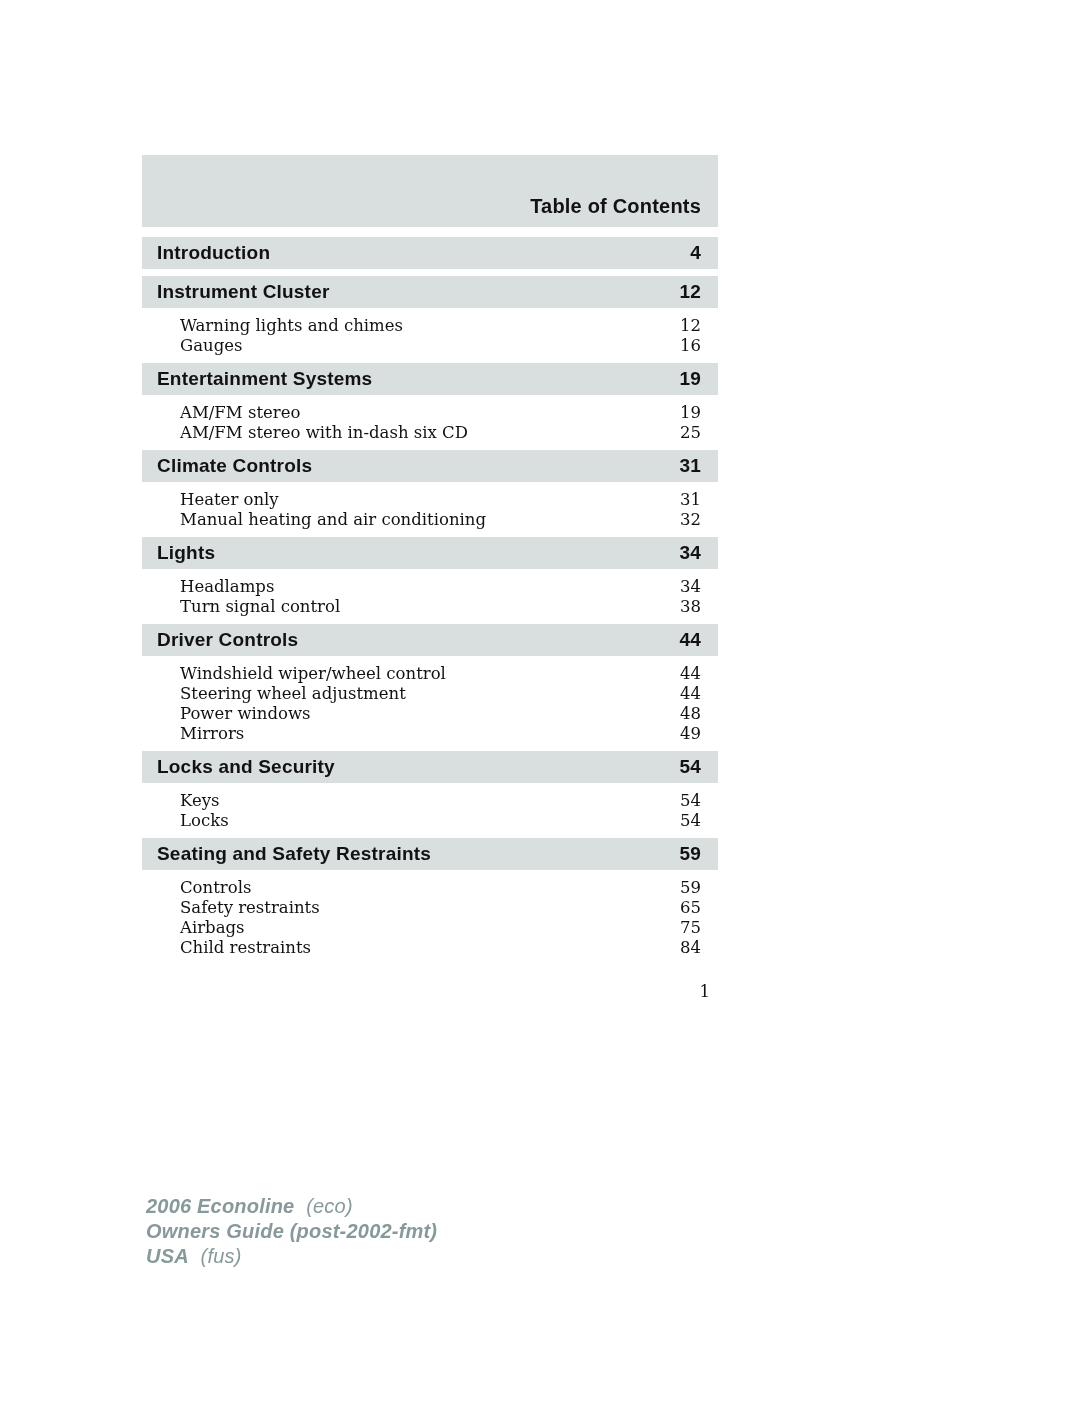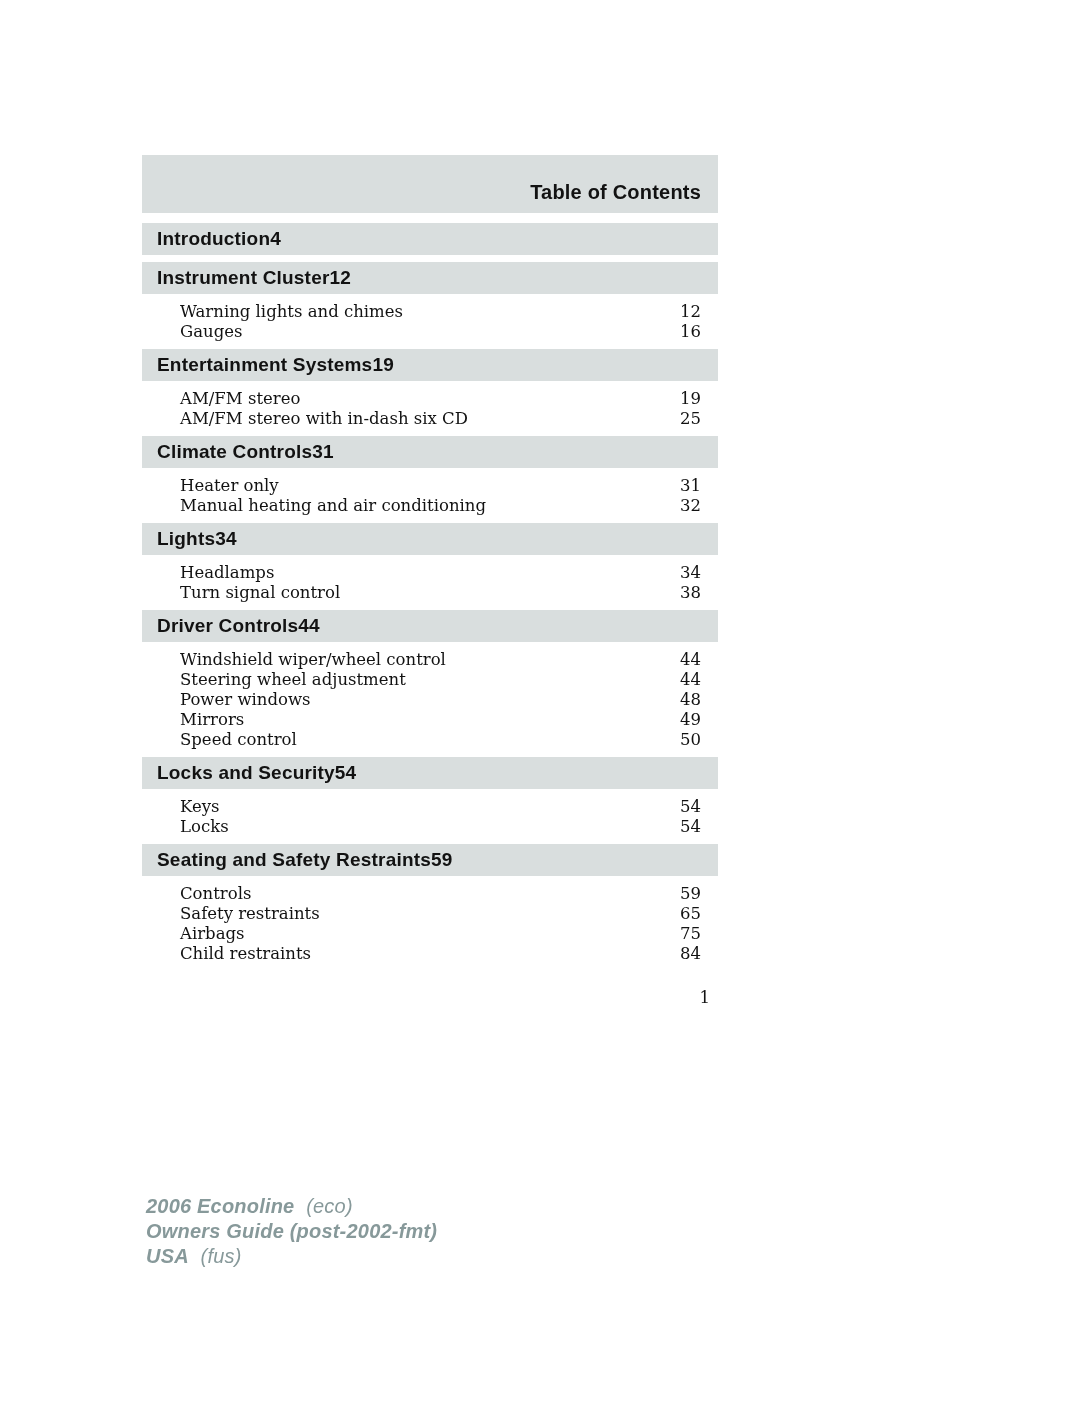--- a/index.html
+++ b/index.html
@@ -12,39 +12,40 @@
     color: var(--text-color, #121212);
     font-family: "Liberation Sans", sans-serif;
   }
   .content {
     position: absolute;
     left: 142px;
     top: 155px;
     width: 576px;
   }
   .toc-header {
-    height: 58px;
+    height: 72px;
     background: var(--band-gray, #d9dede);
     display: flex;
     align-items: flex-end;
     justify-content: flex-end;
     padding: 0 17px 9px 0;
     margin-bottom: 10px;
   }
   .toc-title {
     font-size: 20px;
     font-weight: bold;
     letter-spacing: 0.2px;
   }
   .section { margin-top: 7px; }
   .section-bar {
     height: 32px;
     background: var(--band-gray, #d9dede);
     display: flex;
     align-items: center;
+    justify-content: space-between;
     padding: 0 17px 0 15px;
     font-size: 19px;
     font-weight: bold;
     letter-spacing: 0.2px;
   }
   .items { padding-top: 8px; }
   .item {
     display: flex;
     justify-content: space-between;
     align-items: baseline;
@@ -172,24 +173,20 @@
         <span>44</span>
       </div>
       <div class="item">
         <span>Power windows</span>
         <span>48</span>
       </div>
       <div class="item">
         <span>Mirrors</span>
         <span>49</span>
       </div>
-      <div class="item">
-        <span>Speed control</span>
-        <span>50</span>
-      </div>
     </div>
   </div>
 
   <div class="section">
     <div class="section-bar">
       <span>Locks and Security</span>
       <span>54</span>
     </div>
     <div class="items">
       <div class="item">

